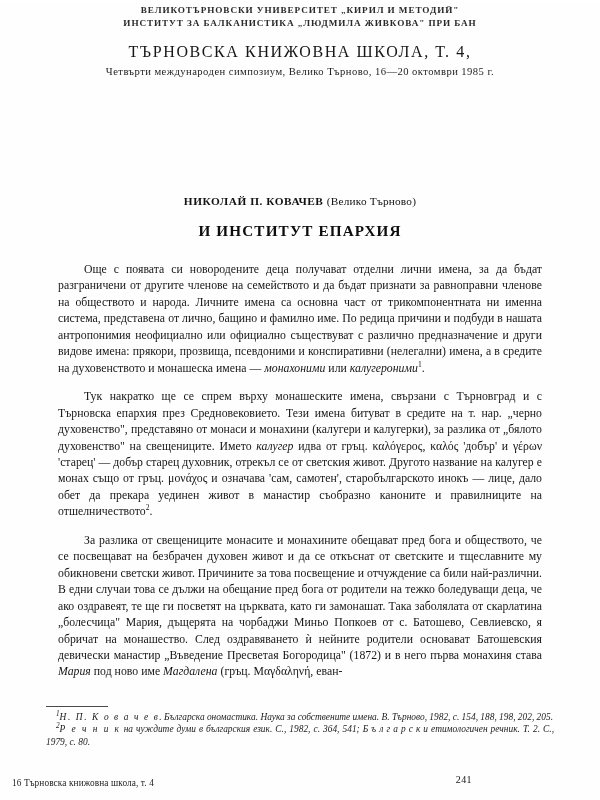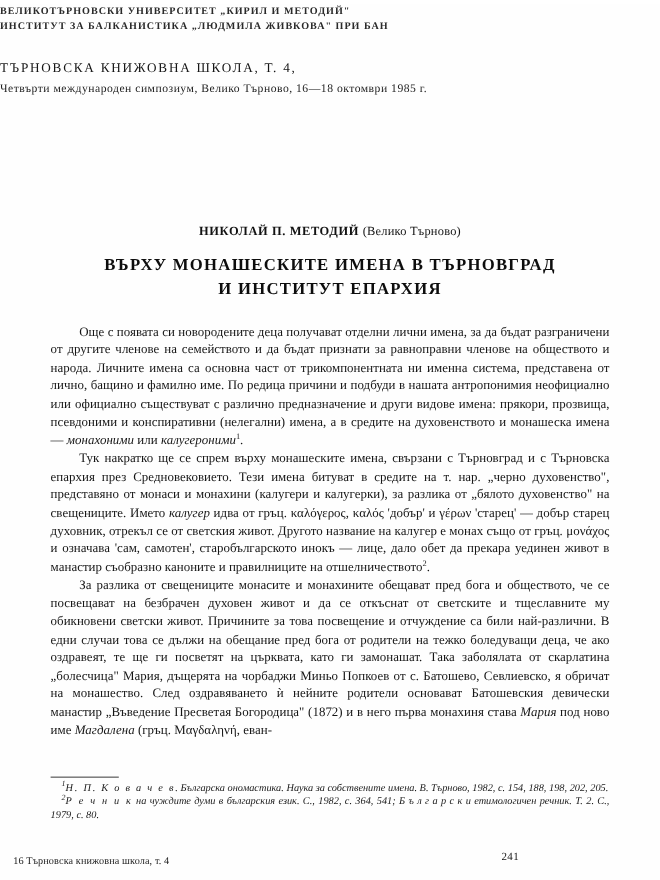--- a/index.html
+++ b/index.html
@@ -19,35 +19,36 @@
     position: relative;
     width: 600px;
     height: 800px;
     box-sizing: border-box;
     padding: 0;
     background: #fefefe;
   }
 
   
   .masthead {
+    text-align: center;
     margin-top: 4px;
   }
   .mast-line1, .mast-line2 {
     font-size: 9.2px;
     letter-spacing: 0.9px;
     line-height: 12.5px;
     font-weight: 700;
     color: #2a2a2a;
     white-space: nowrap;
   }
   .mast-line3 {
-    font-size: 12px;
+    font-size: 16px;
     letter-spacing: 1.6px;
     line-height: 21px;
-    margin-top: 22px;
+    margin-top: 12px;
     font-weight: 400;
     color: #161616;
     white-space: nowrap;
   }
   .mast-line4 {
     font-size: 10.6px;
     letter-spacing: 0.45px;
     line-height: 15px;
     margin-top: 2px;
     color: #1d1d1d;
@@ -79,21 +80,21 @@
     color: #0d0d0d;
   }
 
   
   .body-col {
     margin: 20px 46px 0 46px;
     width: 508px;
     box-sizing: border-box;
   }
   p.para {
-    margin: 0;
+    margin: 12px;
     text-align: justify;
     text-justify: inter-word;
     font-size: 11.75px;
     line-height: 16.45px;
     letter-spacing: 0.02px;
     text-indent: 26px;
     color: #151515;
     -webkit-hyphens: none;
     hyphens: none;
   }
@@ -163,30 +164,29 @@
 </style>
 </head>
 <body>
 
 <div class="page">
 
   <div class="masthead">
     <div class="mast-line1">ВЕЛИКОТЪРНОВСКИ УНИВЕРСИТЕТ „КИРИЛ И МЕТОДИЙ"</div>
     <div class="mast-line2">ИНСТИТУТ ЗА БАЛКАНИСТИКА „ЛЮДМИЛА ЖИВКОВА" ПРИ БАН</div>
     <div class="mast-line3">ТЪРНОВСКА КНИЖОВНА ШКОЛА, Т. 4,</div>
-    <div class="mast-line4">Четвърти международен симпозиум, Велико Търново, 16—18 октомври 1985 г.</div>
+    <div class="mast-line4">Четвърти международен симпозиум, Велико Търново, 16—20 октомври 1985 г.</div>
   </div>
 
   <div class="titleblock">
     <div class="author">
-      <span>НИКОЛАЙ П. МЕТОДИЙ</span>
+      <span>НИКОЛАЙ П. КОВАЧЕВ</span>
       <span class="city">(Велико Търново)</span>
     </div>
     <div class="article-title">
-      <div>ВЪРХУ МОНАШЕСКИТЕ ИМЕНА В ТЪРНОВГРАД</div>
       <div>И ИНСТИТУТ ЕПАРХИЯ</div>
     </div>
   </div>
 
   <div class="body-col">
 
     <p class="para"><span>Още с появата си новородените деца получават отделни лични имена, за да бъдат разграничени от другите членове на семейството и да бъдат признати за равноправни членове на обществото и народа. Личните имена са основна част от трикомпонентната ни именна система, представена от лично, бащино и фамилно име. По редица причини и подбуди в нашата антропонимия неофициално или официално съществуват с различно предназначение и други видове имена: прякори, прозвища, псевдоними и конспиративни (нелегални) имена, а в средите на духовенството и монашеска имена — </span><span class="it">монахоними</span><span> или </span><span class="it">калугероними</span><sup class="fn">1</sup><span>.</span></p>
 
     <p class="para"><span>Тук накратко ще се спрем върху монашеските имена, свързани с Търновград и с Търновска епархия през Средновековието. Тези имена битуват в средите на т. нар. „черно духовенство", представяно от монаси и монахини (калугери и калугерки), за разлика от „бялото духовенство" на свещениците. Името </span><span class="it">калугер</span><span> идва от гръц. </span><span class="gr">καλόγερος</span><span>, </span><span class="gr">καλός</span><span> 'добър' и </span><span class="gr">γέρων</span><span> 'старец' — добър старец духовник, отрекъл се от светския живот. Другото название на калугер е монах също от гръц. </span><span class="gr">μονάχος</span><span> и означава 'сам, самотен', старобългарското </span><span>инокъ</span><span> — лице, дало обет да прекара уединен живот в манастир съобразно каноните и правилниците на отшелничеството</span><sup class="fn">2</sup><span>.</span></p>
 

